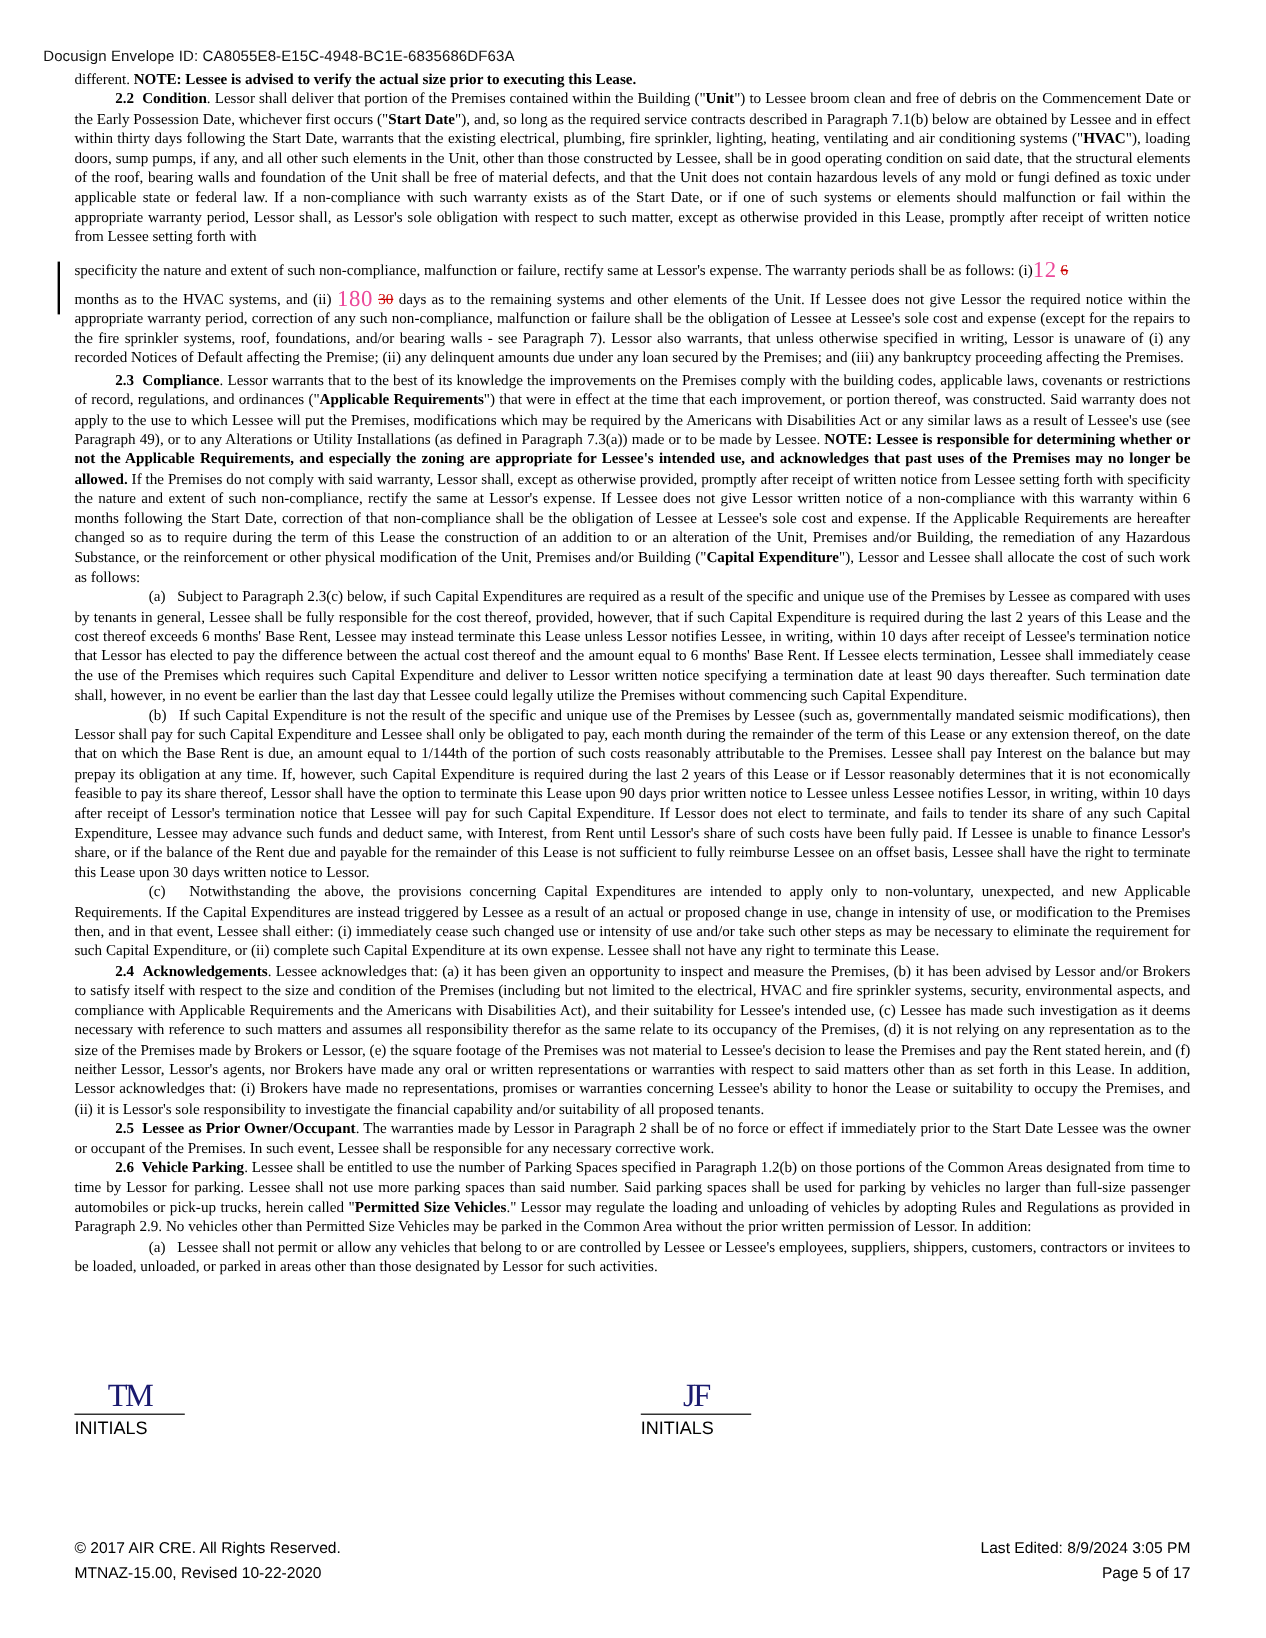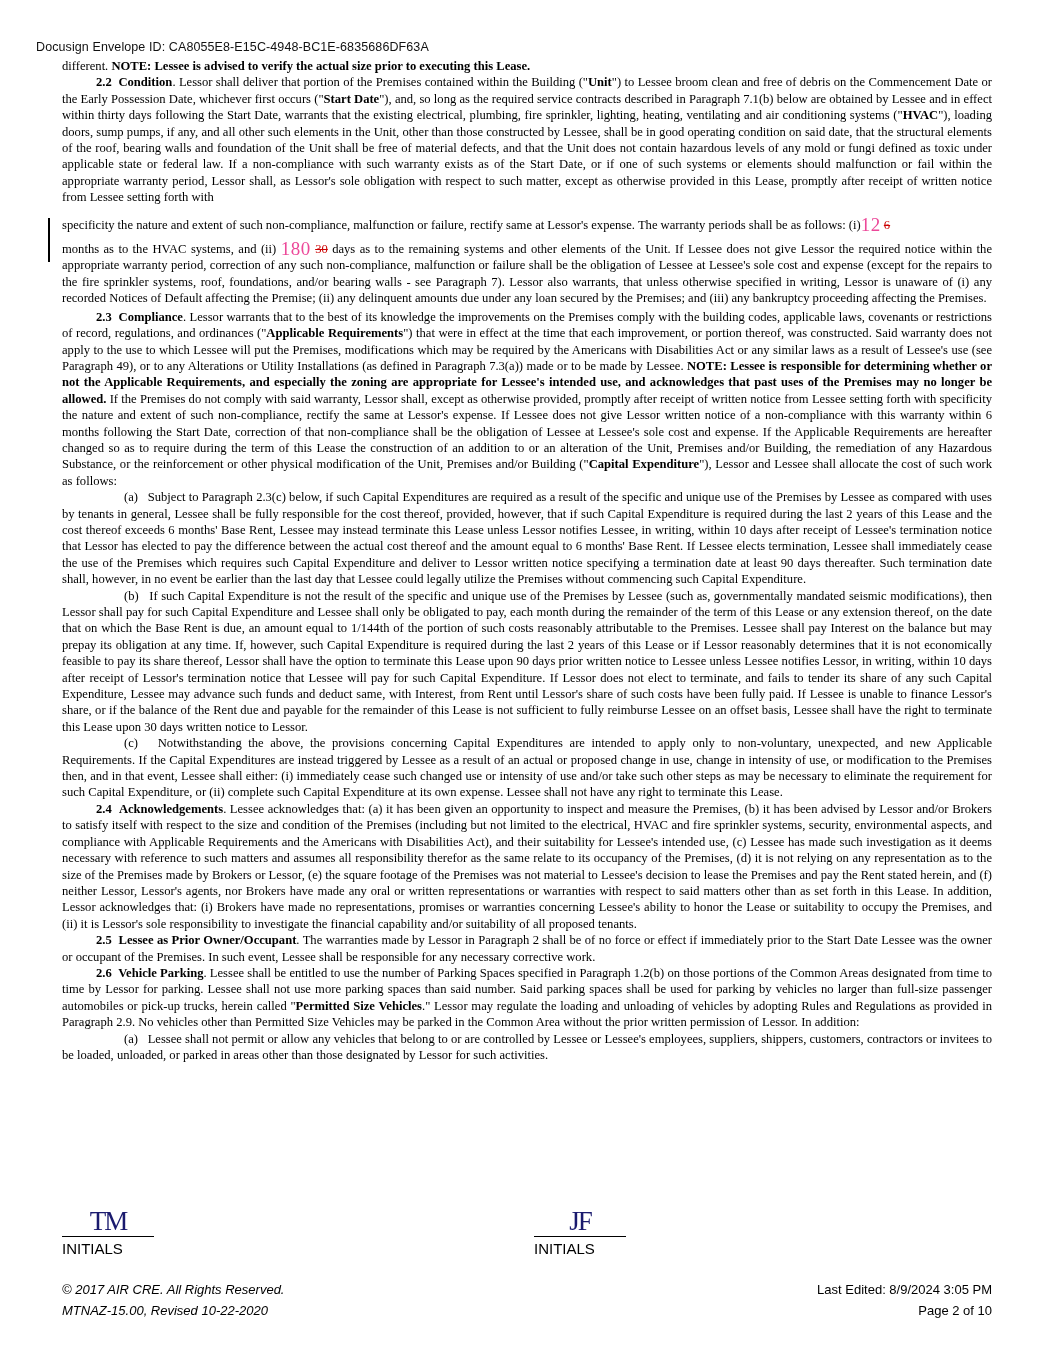--- a/index.html
+++ b/index.html
@@ -69,21 +69,21 @@
     position: absolute;
     left: -14px;
     width: 2px;
     background: #000;
   }
 
   
   .initials-row {
     position: absolute;
     left: 62px;
-    top: 1207px;
+    top: 1149px;
     width: 930px;
     height: 60px;
   }
   .initial-box {
     position: absolute;
     width: 92px;
   }
   .initial-box .mark {
     height: 28px;
     font-family: "Liberation Serif", serif;
@@ -110,21 +110,21 @@
     top: 1279px;
     width: 930px;
     font-family: "Liberation Sans", sans-serif;
     font-size: 13px;
   }
   .footer-row {
     display: flex;
     justify-content: space-between;
     line-height: 21px;
   }
-  .footer-left { text-align: right; font-style: italic; }
+  .footer-left { text-align: right; }
   .footer-right { text-align: right; }
 </style>
 </head>
 <body>
 
 <div class="page">
 
   <div class="envelope-id">Docusign Envelope ID: CA8055E8-E15C-4948-BC1E-6835686DF63A</div>
 
   <div class="content">
@@ -194,17 +194,17 @@
     </div>
   </div>
 
   <div class="footer">
     <div class="footer-row">
       <div class="footer-left">© 2017 AIR CRE.  All Rights Reserved.</div>
       <div class="footer-right">Last Edited: 8/9/2024 3:05 PM</div>
     </div>
     <div class="footer-row">
       <div class="footer-left">MTNAZ-15.00, Revised 10-22-2020</div>
-      <div class="footer-right">Page 2 of 10</div>
+      <div class="footer-right">Page 5 of 17</div>
     </div>
   </div>
 
 </div>
 
 </body></html>

